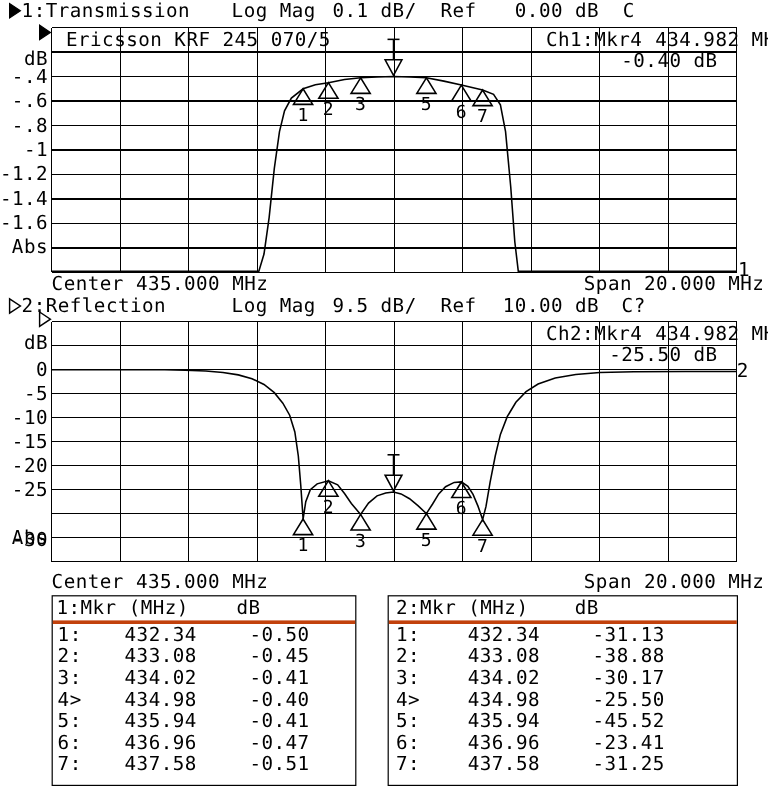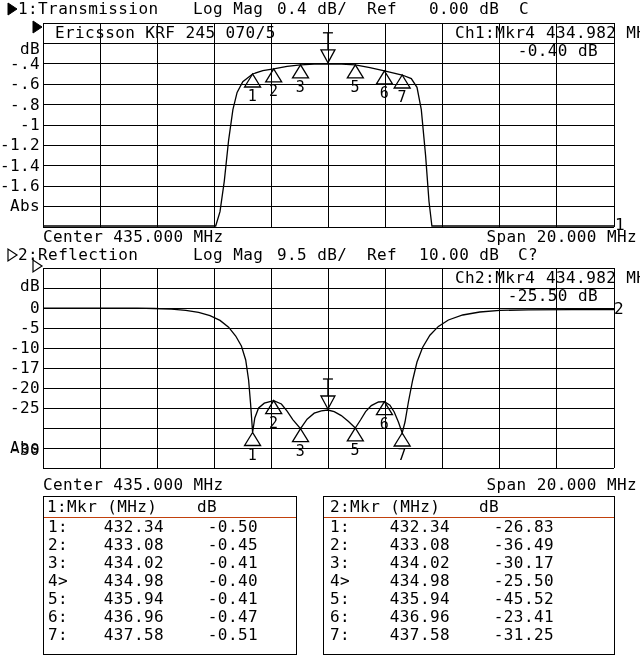--- a/index.html
+++ b/index.html
@@ -9,21 +9,21 @@
   .t{position:absolute;white-space:pre;}
   .tr{text-align:right;}
   svg.overlay{position:absolute;left:0;top:0;}
   .grid line{stroke:#000;stroke-width:1;shape-rendering:crispEdges;}
   .trace{fill:none;stroke:#000;stroke-width:1.3;}
   .mkr{stroke:#000;stroke-width:1.3;fill:none;}
   .mkrnum{font-family:"DejaVu Sans Mono",monospace;font-size:15px;fill:#000;}
   .ptr-filled{fill:#000;stroke:#000;}
   .ptr-hollow{fill:#fff;stroke:#000;stroke-width:1.2;}
   .tbl{position:absolute;border:1px solid #000;background:transparent;}
-  .tbl .hd{position:relative;height:20px;border-bottom:1px solid #c2410c;}
+  .tbl .hd{position:relative;height:20px;border-bottom:3px solid #c2410c;}
   .tbl .hd span{position:absolute;top:3px;white-space:pre;}
   .tbl .rows{position:relative;}
   .tbl .row{position:relative;height:18px;}
   .tbl .row span{position:absolute;top:2px;white-space:pre;}
   .tbl .c-n{left:4px;}
   .tbl .c-f{left:28px;width:92px;text-align:right;}
   .tbl .c-v{left:128px;width:86px;text-align:right;}
   .tbl.right .c-n{left:6px;}
   .tbl.right .c-f{left:34px;width:92px;text-align:right;}
   .tbl.right .c-v{left:134px;width:96px;text-align:right;}
@@ -149,21 +149,21 @@
 
     <polygon class="ptr-filled" points="33,21 33,33 42,27"></polygon>
 
     <polygon class="ptr-hollow" points="8,249 8,261 17,255"></polygon>
 
     <polygon class="ptr-hollow" points="33,260 33,272 42,266"></polygon>
   </svg>
 
   <span class="t" style="left:18px;top:2px">1:Transmission</span>
   <span class="t" style="left:193px;top:2px">Log Mag</span>
-  <span class="t" style="left:277px;top:2px">0.4 dB/</span>
+  <span class="t" style="left:277px;top:2px">0.1 dB/</span>
   <span class="t" style="left:367px;top:2px">Ref</span>
   <span class="t" style="left:429px;top:2px">0.00 dB</span>
   <span class="t" style="left:519px;top:2px">C</span>
 
   <span class="t" style="left:55px;top:26px">Ericsson KRF 245 070/5</span>
   <span class="t" style="left:455px;top:26px">Ch1:Mkr4</span>
   <span class="t" style="left:546px;top:26px">434.982 MHz</span>
   <span class="t tr" style="left:500px;top:44px;width:98px">-0.40 dB</span>
 
   <span class="t tr" style="left:0;top:42px;width:40px">dB</span>
@@ -188,21 +188,21 @@
   <span class="t" style="left:518px;top:248px">C?</span>
 
   <span class="t" style="left:455px;top:271px">Ch2:Mkr4</span>
   <span class="t" style="left:546px;top:271px">434.982 MHz</span>
   <span class="t tr" style="left:490px;top:289px;width:108px">-25.50 dB</span>
 
   <span class="t tr" style="left:0;top:279px;width:40px">dB</span>
   <span class="t tr" style="left:0;top:301px;width:40px">0</span>
   <span class="t tr" style="left:0;top:321px;width:40px">-5</span>
   <span class="t tr" style="left:0;top:341px;width:40px">-10</span>
-  <span class="t tr" style="left:0;top:361px;width:40px">-17</span>
+  <span class="t tr" style="left:0;top:361px;width:40px">-15</span>
   <span class="t tr" style="left:0;top:381px;width:40px">-20</span>
   <span class="t tr" style="left:0;top:401px;width:40px">-25</span>
   <span class="t tr" style="left:0;top:443px;width:40px">-30</span>
   <span class="t tr" style="left:0;top:441px;width:40px">Abs</span>
 
   <span class="t" style="left:43px;top:478px">Center 435.000 MHz</span>
   <span class="t tr" style="left:480px;top:478px;width:157px">Span 20.000 MHz</span>
   <span class="t" style="left:614px;top:302px">2</span>
 
   <div class="tbl left" style="left:43px;top:496px;width:252px;height:157px">
@@ -251,26 +251,26 @@
 
   <div class="tbl right" style="left:323px;top:496px;width:290px;height:157px">
     <div class="hd">
       <span style="left:6px">2:Mkr (MHz)</span>
       <span style="left:155px">dB</span>
     </div>
     <div class="rows" id="rows-right">
         <div class="row">
           <span class="c-n">1:</span>
           <span class="c-f">432.34</span>
-          <span class="c-v">-26.83</span>
+          <span class="c-v">-31.13</span>
         </div>
         <div class="row">
           <span class="c-n">2:</span>
           <span class="c-f">433.08</span>
-          <span class="c-v">-36.49</span>
+          <span class="c-v">-38.88</span>
         </div>
         <div class="row">
           <span class="c-n">3:</span>
           <span class="c-f">434.02</span>
           <span class="c-v">-30.17</span>
         </div>
         <div class="row">
           <span class="c-n">4&gt;</span>
           <span class="c-f">434.98</span>
           <span class="c-v">-25.50</span>

